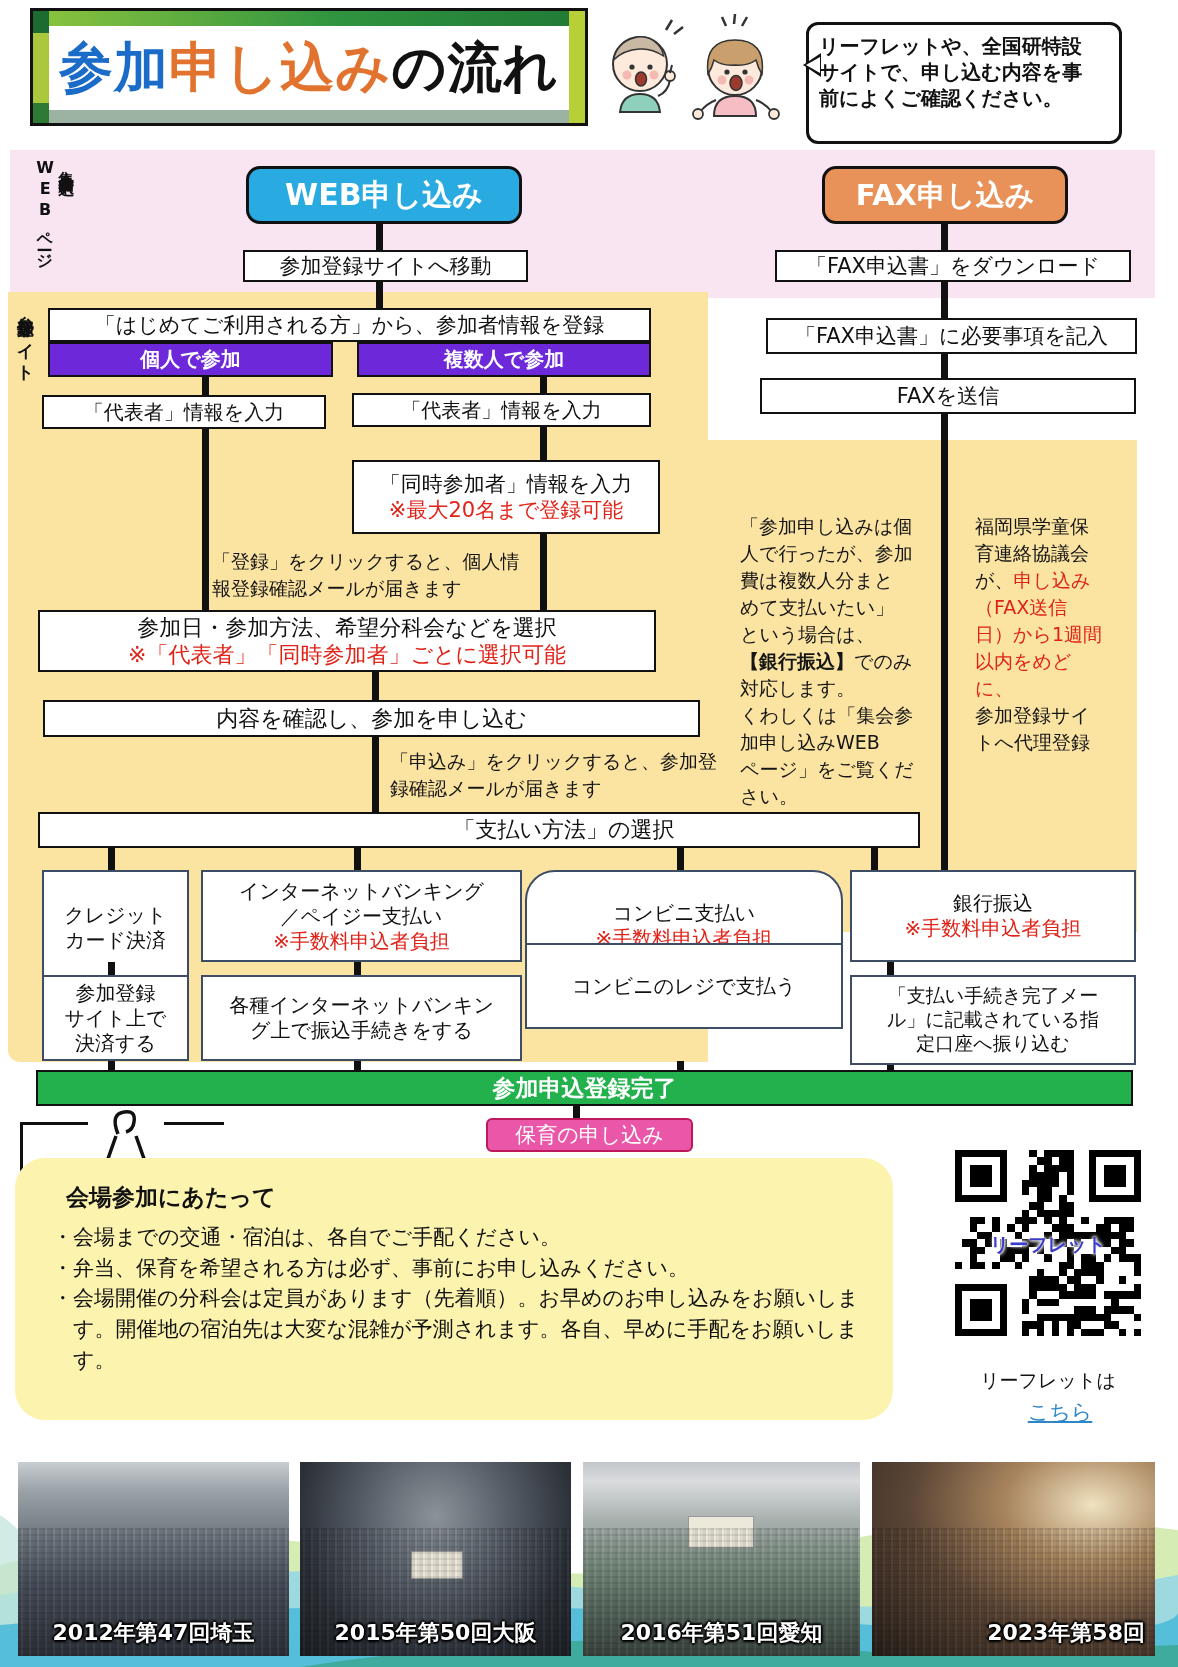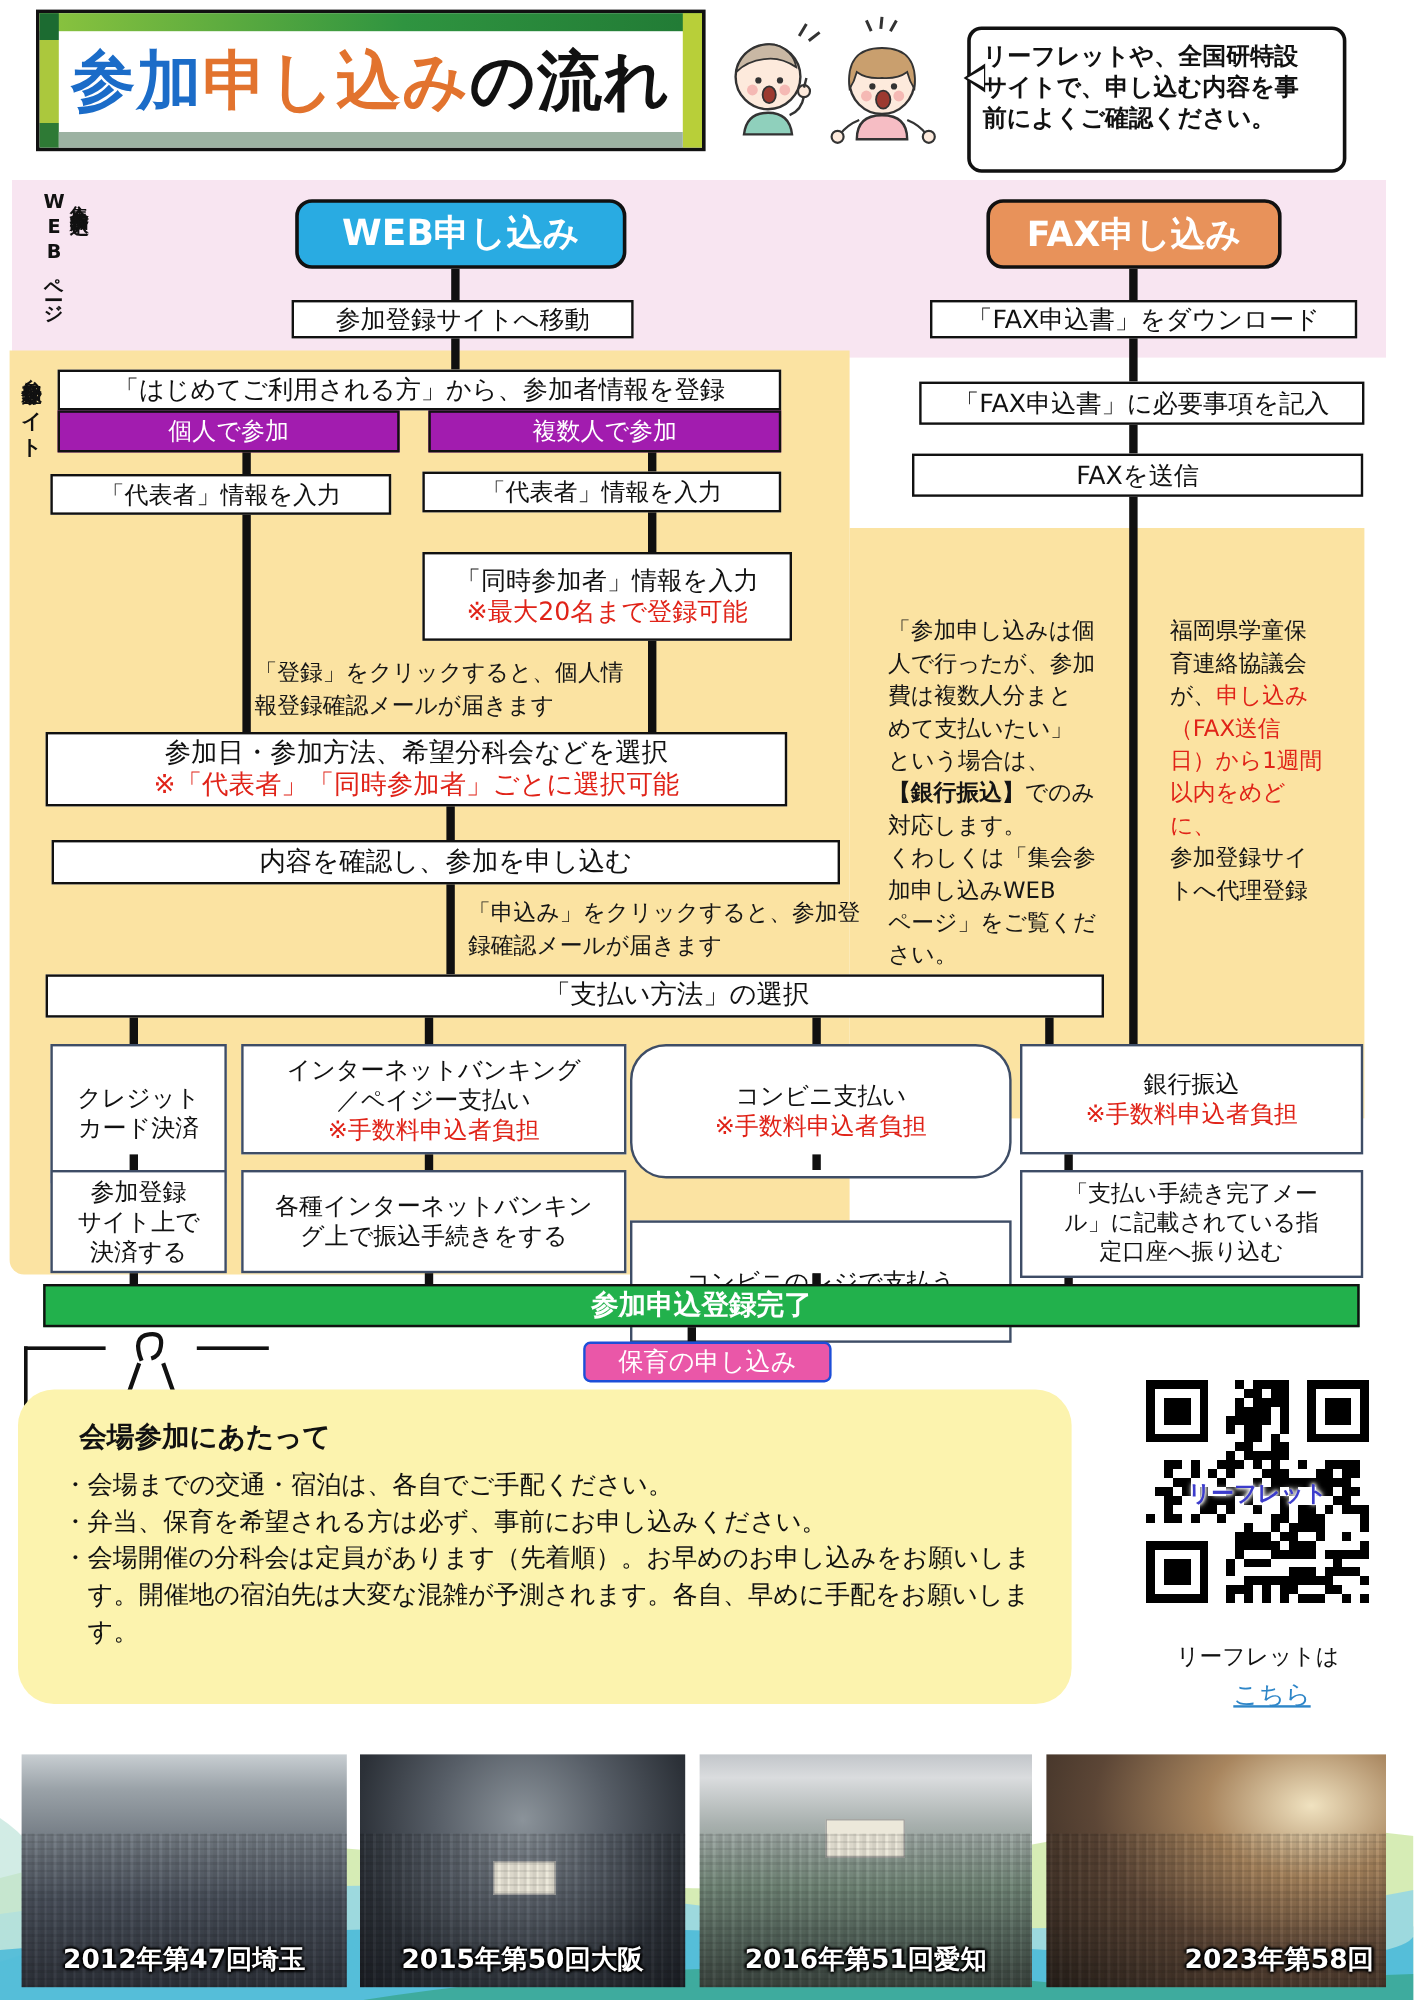--- a/index.html
+++ b/index.html
@@ -4,21 +4,21 @@
 <style>
   html,body{margin:0;padding:0;}
   body{width:1178px;height:1667px;position:relative;background:#fff;overflow:hidden;
        font-family:"DejaVu Sans",sans-serif;color:#111;}
   .abs{position:absolute;box-sizing:border-box;}
   .band{position:absolute;}
   .box{position:absolute;box-sizing:border-box;background:#fff;border:2px solid #111;
        display:flex;align-items:center;justify-content:center;flex-direction:column;
        text-align:center;line-height:1.25;}
   .slate{border-color:#3e4d66;}
-  .bluefill{background:#a21caf;color:#fff;font-weight:normal;border:2px solid #111;}
+  .bluefill{background:#6d28d9;color:#fff;font-weight:bold;border:2px solid #111;}
   .pill{border-radius:14px;border:3px solid #111;color:#fff;font-weight:bold;}
   .vl{position:absolute;width:7px;background:#101010;}
   .hl{position:absolute;height:3px;background:#101010;}
   .red{color:#e02318;}
   .bb{font-weight:bold;}
   .pre{white-space:pre-line;}
   .vert{writing-mode:vertical-rl;text-orientation:upright;white-space:pre;
         font-size:17px;font-weight:600;letter-spacing:2px;line-height:1.35;}
   .notetext{position:absolute;font-size:19px;line-height:1.42;color:#151515;}
   .caption{position:absolute;bottom:8px;color:#fff;font-weight:bold;font-size:22px;
@@ -194,35 +194,35 @@
 <div class="vl" style="left:108px;top:962px;height:13px;"></div>
 <div class="vl" style="left:354px;top:962px;height:13px;"></div>
 <div class="vl" style="left:677px;top:962px;height:13px;"></div>
 <div class="vl" style="left:887px;top:962px;height:13px;"></div>
 
 <div class="box slate pre" style="left:42px;top:975px;width:147px;height:86px;font-size:20px;">参加登録
 サイト上で
 決済する</div>
 <div class="box slate pre" style="left:201px;top:975px;width:321px;height:86px;font-size:20px;">各種インターネットバンキン
 グ上で振込手続きをする</div>
-<div class="box slate pre" style="left:525px;top:1017px;width:318px;height:102px;font-size:20px;">コンビニのレジで支払う</div>
+<div class="box slate pre" style="left:525px;top:943px;width:318px;height:86px;font-size:20px;">コンビニのレジで支払う</div>
 <div class="box slate pre" style="left:850px;top:975px;width:286px;height:90px;font-size:19px;">「支払い手続き完了メー
 ル」に記載されている指
 定口座へ振り込む</div>
 
 <div class="vl" style="left:108px;top:1061px;height:9px;"></div>
 <div class="vl" style="left:354px;top:1061px;height:9px;"></div>
 <div class="vl" style="left:677px;top:1061px;height:9px;"></div>
 <div class="vl" style="left:887px;top:1065px;height:5px;"></div>
 
 <div class="box" style="left:36px;top:1070px;width:1097px;height:36px;background:#22b14c;color:#fff;
             font-weight:bold;font-size:23px;border:2px solid #111;">参加申込登録完了</div>
 <div class="vl" style="left:573px;top:1106px;height:12px;"></div>
 <div class="box" style="left:486px;top:1118px;width:207px;height:34px;background:#ea57a8;color:#fff;
-            font-size:21px;border:2px solid #1d4ed8;border-radius:6px;">保育の申し込み</div>
+            font-size:21px;border:2px solid #be185d;border-radius:6px;">保育の申し込み</div>
 
 <div class="hl" style="left:20px;top:1122px;width:68px;"></div>
 <div class="hl" style="left:164px;top:1122px;width:60px;"></div>
 <div class="abs" style="left:20px;top:1122px;width:3px;height:218px;background:#101010;"></div>
 
 <svg class="abs" style="left:94px;top:1108px;" width="64" height="84" viewBox="0 0 64 84">
   <path d="M24 26 q-8 -20 6 -22 q12 -2 10 10 q-1 8 -8 10" fill="none" stroke="#111" stroke-width="3.5"></path>
   <path d="M22 28 l-12 34 M42 28 l12 34" stroke="#111" stroke-width="3.5"></path>
   <rect x="8" y="60" width="48" height="20" fill="#4a84c0" stroke="#111" stroke-width="2.5"></rect>
 </svg>

